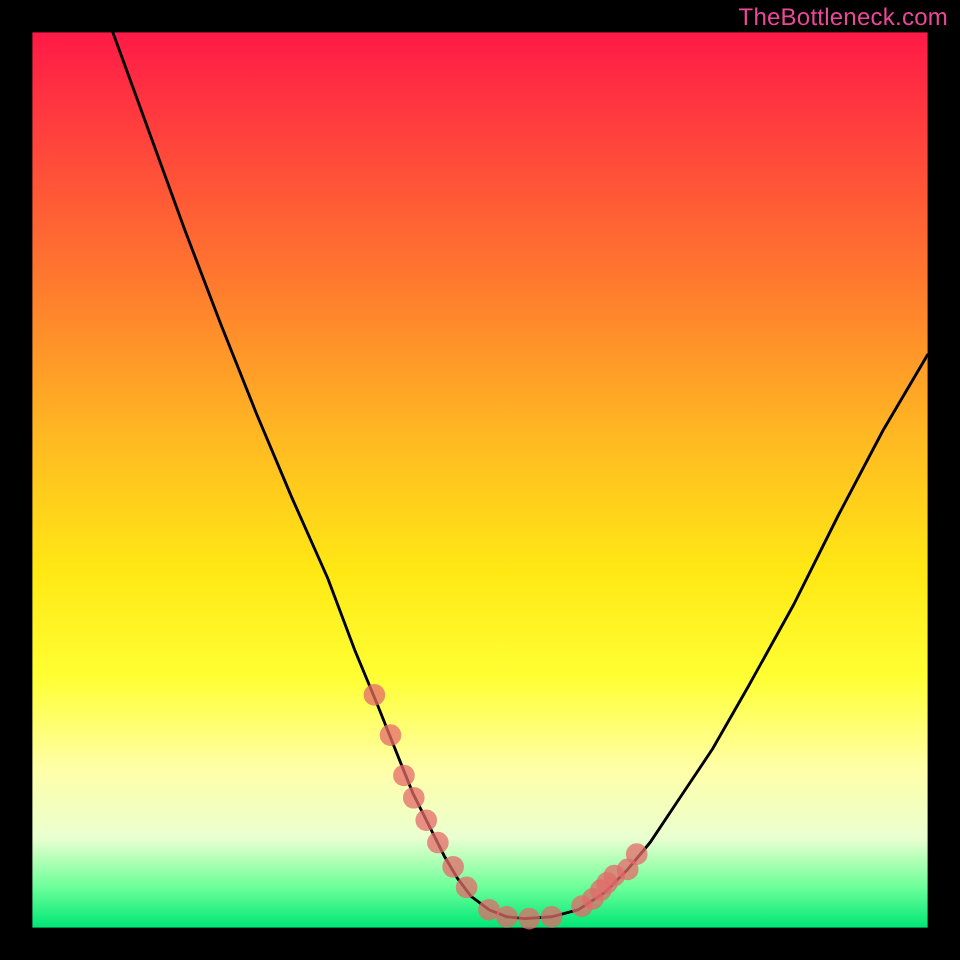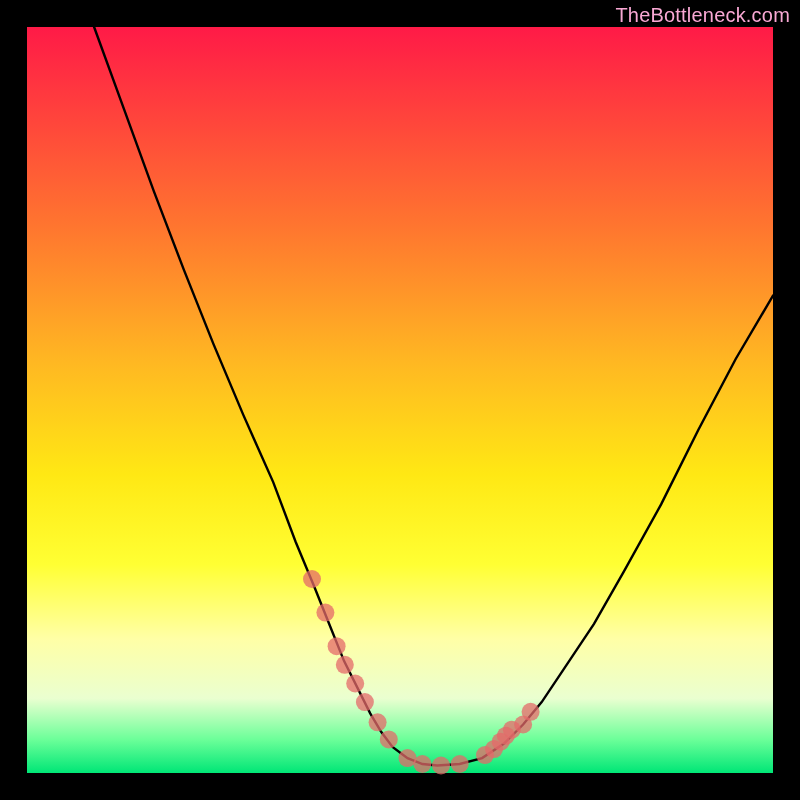--- a/index.html
+++ b/index.html
@@ -34,21 +34,21 @@
       #ffff33 72%,
       #ffffa6 82%,
       #eaffd0 90%,
       #6cff99 95.5%,
       #00e676 100%);
   }
   .watermark {
     position: absolute;
     top: 4px;
     right: 10px;
-    color: #f9a8d4;
+    color: #ec4899;
     font-size: 20px;
     letter-spacing: 0.2px;
     font-weight: 500;
   }
   svg.curve {
     position: absolute;
     left: 0;
     top: 0;
     width: 746px;
     height: 746px;

